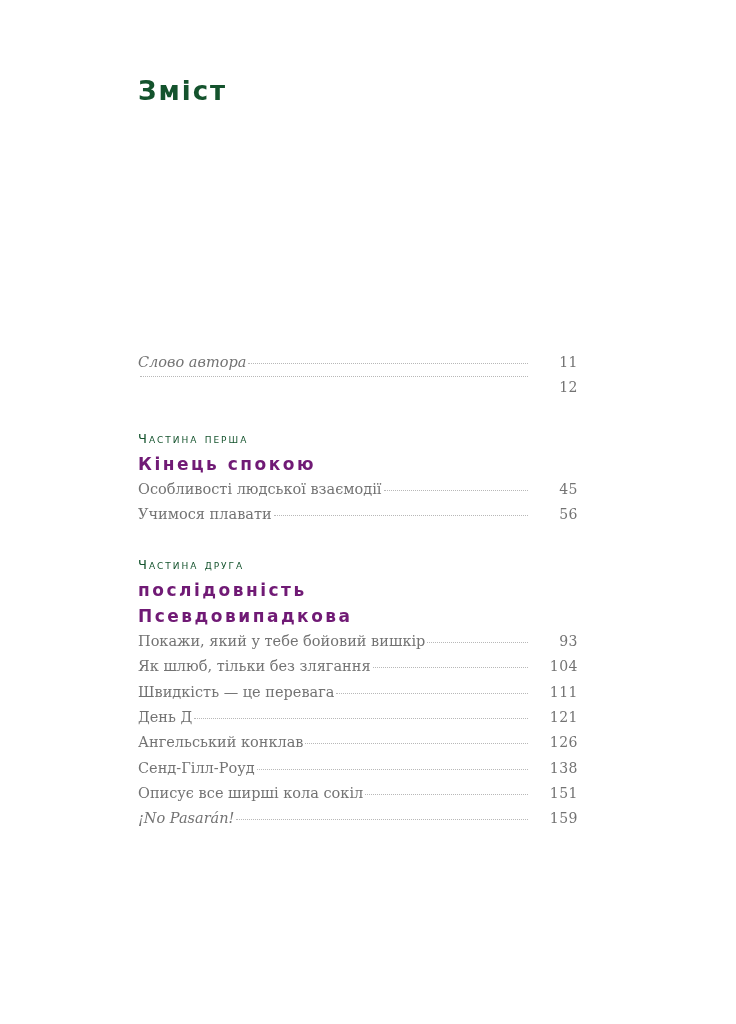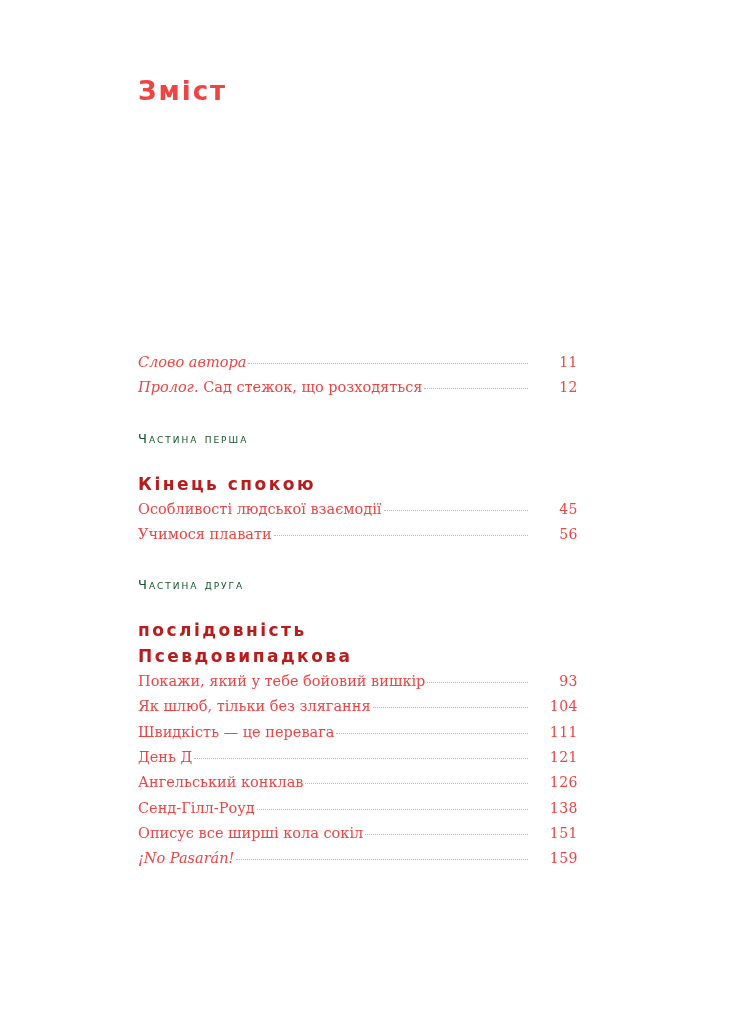--- a/index.html
+++ b/index.html
@@ -15,36 +15,36 @@
       color: #1a1a1a;
     }
     .page-title {
       position: absolute;
       left: 138px;
       top: 76px;
       font-family: "DejaVu Sans", sans-serif;
       font-weight: bold;
       font-size: 26px;
       letter-spacing: 2px;
-      color: #ef4444;
+      color: #14532d;
       margin: 0;
     }
     .toc {
       position: absolute;
       left: 138px;
       top: 354px;
       width: 440px;
     }
     .toc-row {
       display: flex;
       align-items: baseline;
       height: 25.3px;
       font-family: "DejaVu Serif", serif;
       font-size: 14.5px;
-      color: #ef4444;
+      color: #737373;
     }
     .toc-row .title {
       white-space: nowrap;
     }
     .toc-row .title i {
       font-style: italic;
     }
     .toc-row .leader {
       flex: 1;
       margin: 0 4px 0 2px;
@@ -72,42 +72,40 @@
       font-variant: small-caps;
       margin-top: 0;
       height: 24px;
       line-height: 24px;
     }
     .part-title {
       font-family: "DejaVu Sans", sans-serif;
       font-weight: bold;
       font-size: 17px;
       letter-spacing: 2.5px;
-      color: #b91c1c;
+      color: #701a75;
       line-height: 26px;
       margin-bottom: 4px;
-      margin-top: 20px;
     }
     .spacer-1 { height: 22px; }
     .spacer-2 { height: 22px; }
   </style>
 </head>
 <body>
 
 <h1 class="page-title">Зміст</h1>
 
 <div class="toc">
 
   <div class="toc-row">
     <span class="title"><i>Слово автора</i><span></span></span>
     <span class="leader"></span>
     <span class="page">11</span>
   </div>
   <div class="toc-row">
-    <span class="title"><i>Пролог.</i><span> Сад стежок, що розходяться</span></span>
     <span class="leader"></span>
     <span class="page">12</span>
   </div>
 
   <div class="spacer-1"></div>
 
   <div class="part-label">Частина перша</div>
   <div class="part-title">Кінець спокою</div>
 
   <div class="toc-row">

